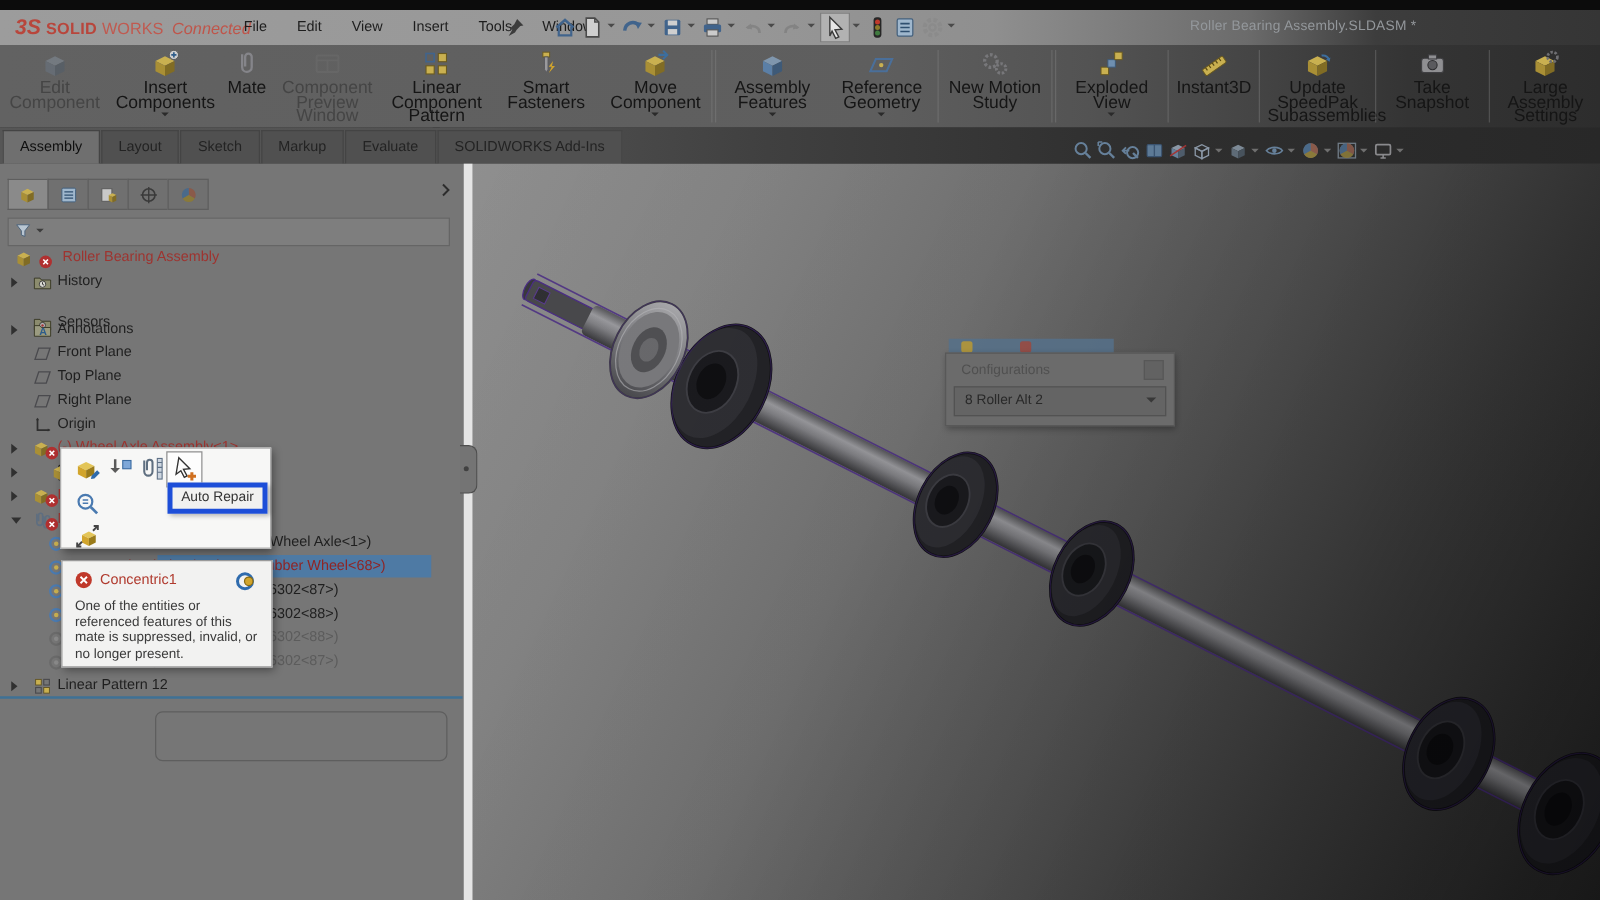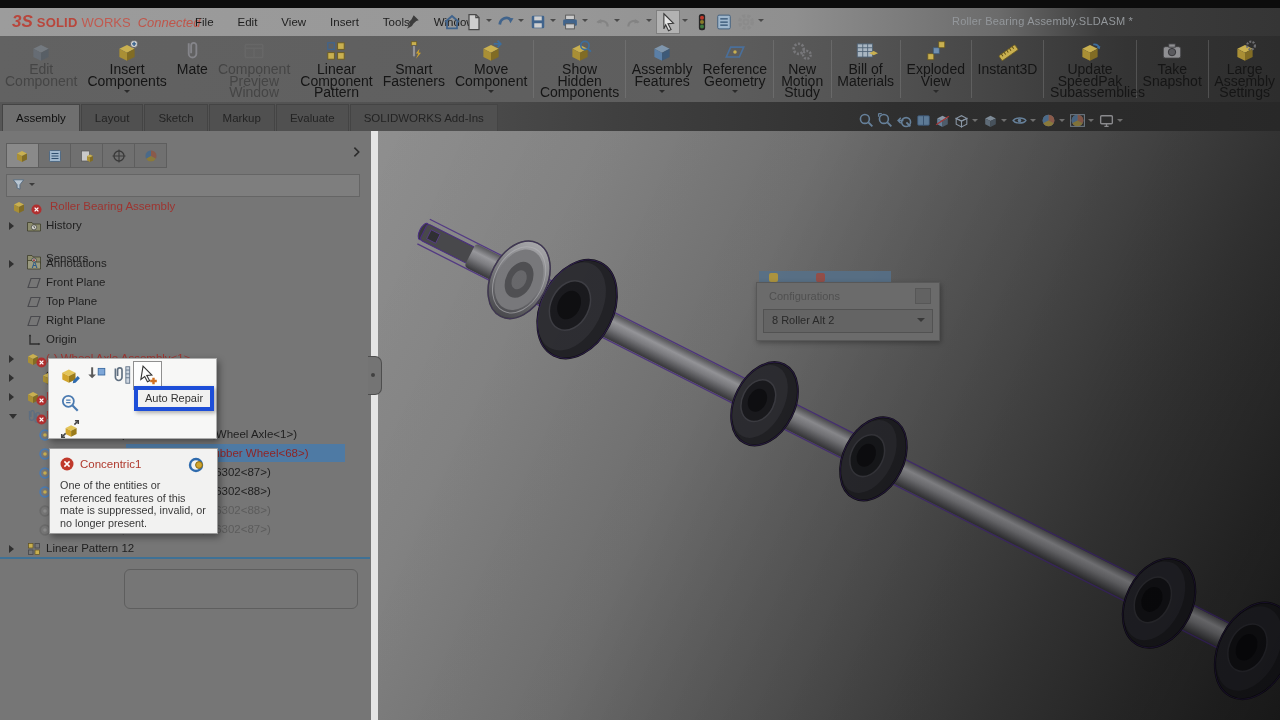--- a/index.html
+++ b/index.html
@@ -304,32 +304,20 @@
             <polygon points="4,9 11,5.5 18,9 11,12.5" fill="#c9b050"></polygon>
             <polygon points="4,9 11,12.5 11,20 4,16.5" fill="#a98f35"></polygon>
             <polygon points="18,9 11,12.5 11,20 18,16.5" fill="#816c24"></polygon>
             <path d="M13.5 4.5h6M17 1.5l3 3-3 3" fill="none" stroke="#3c6e9e" stroke-width="1.5"></path>
           </svg>
         </span>
         <span class="rlabel">Move Component</span>
         <span class="rcaret"></span>
       </div>
       <div class="rsep"></div>
-      <div class="rbtn">
-        <span class="ric">
-          <svg viewBox="0 0 22 22">
-            <polygon points="4,9 11,5.5 18,9 11,12.5" fill="#c9b050"></polygon>
-            <polygon points="4,9 11,12.5 11,20 4,16.5" fill="#a98f35"></polygon>
-            <polygon points="18,9 11,12.5 11,20 18,16.5" fill="#816c24"></polygon>
-            <circle cx="15.5" cy="6" r="3.8" fill="none" stroke="#3c6e9e" stroke-width="1.5"></circle>
-            <line x1="18.2" y1="8.8" x2="21" y2="11.5" stroke="#3c6e9e" stroke-width="1.7"></line>
-          </svg>
-        </span>
-        <span class="rlabel">Show Hidden Components</span>
-      </div>
       <div class="rsep"></div>
       <div class="rbtn">
         <span class="ric">
           <svg viewBox="0 0 22 22">
             <polygon points="4,9 11,5.5 18,9 11,12.5" fill="#7f96ad"></polygon>
             <polygon points="4,9 11,12.5 11,20 4,16.5" fill="#5b7fa6"></polygon>
             <polygon points="18,9 11,12.5 11,20 18,16.5" fill="#3e5a78"></polygon>
           </svg>
         </span>
         <span class="rlabel">Assembly Features</span>
@@ -349,30 +337,20 @@
       <div class="rbtn">
         <span class="ric">
           <svg viewBox="0 0 22 22">
             <circle cx="8" cy="9" r="4.6" fill="none" stroke="#77777a" stroke-width="2.4" stroke-dasharray="2 1.4"></circle>
             <circle cx="15.5" cy="14.5" r="3.5" fill="none" stroke="#77777a" stroke-width="2.2" stroke-dasharray="1.8 1.3"></circle>
           </svg>
         </span>
         <span class="rlabel">New Motion Study</span>
       </div>
       <div class="rsep"></div>
-      <div class="rbtn">
-        <span class="ric">
-          <svg viewBox="0 0 22 22">
-            <rect x="3" y="4.5" width="14" height="12" fill="#a9b6c2" stroke="#4f6275" stroke-width=".8"></rect>
-            <path d="M3 8h14M3 11.5h14M8 4.5v12M12.5 4.5v12" stroke="#4f6275" stroke-width=".8"></path>
-            <polygon points="14,13 18,11 22,13 18,15" fill="#c9b050"></polygon>
-          </svg>
-        </span>
-        <span class="rlabel">Bill of Materials</span>
-      </div>
       <div class="rsep"></div>
       <div class="rbtn">
         <span class="ric">
           <svg viewBox="0 0 22 22">
             <rect x="3.5" y="13.5" width="5.5" height="5.5" fill="#c9b050" stroke="#6a5a1f" stroke-width=".7"></rect>
             <rect x="8.5" y="8" width="5.5" height="5.5" fill="#6f8fb0" stroke="#3e5a78" stroke-width=".7"></rect>
             <rect x="13.5" y="2.5" width="5.5" height="5.5" fill="#c9b050" stroke="#6a5a1f" stroke-width=".7"></rect>
           </svg>
         </span>
         <span class="rlabel">Exploded View</span>

